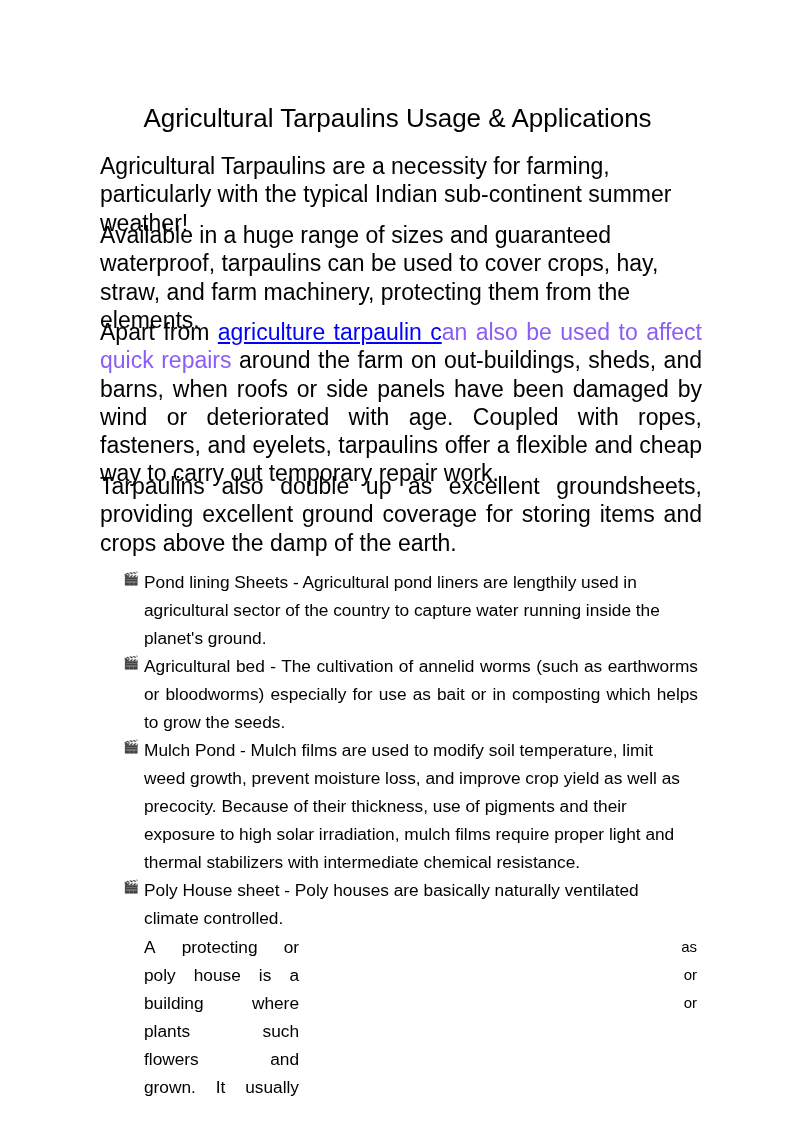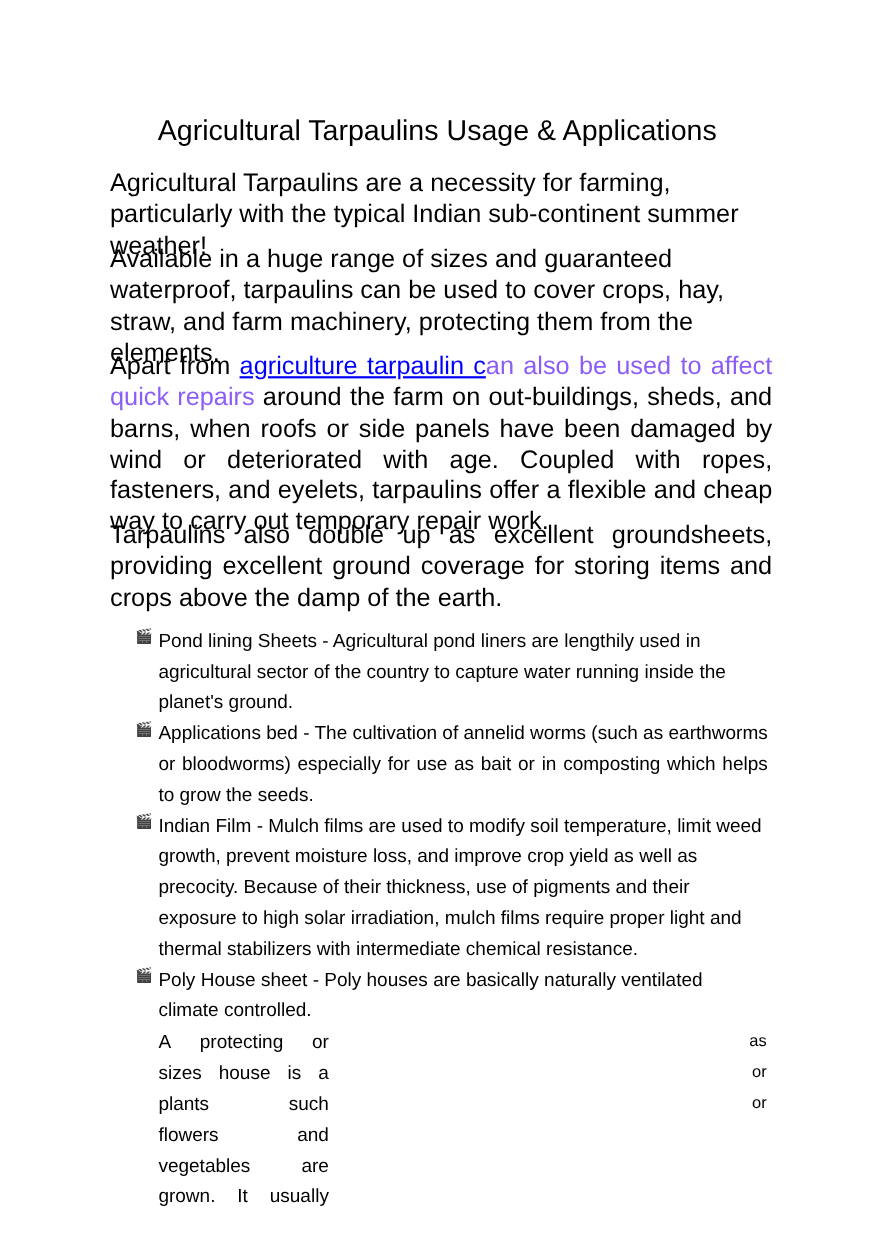--- a/index.html
+++ b/index.html
@@ -36,55 +36,55 @@
 
   <div class="p justify" style="top:472px;">Tarpaulins also double up as excellent groundsheets, providing excellent ground coverage for storing items and crops above the damp of the earth.</div>
 
   <ul class="list">
     <li class="li">
       <span class="bullet">🎬</span>
       <span class="term">Pond lining Sheets</span><span> - Agricultural pond liners are lengthily used in agricultural sector of the country to capture water running inside the planet's ground.</span>
     </li>
     <li class="li justify">
       <span class="bullet">🎬</span>
-      <span class="term">Applications bed</span><span> - The cultivation of annelid worms (such as earthworms or bloodworms) especially for use as bait or in composting which helps to grow the seeds.</span>
+      <span class="term">Agricultural bed</span><span> - The cultivation of annelid worms (such as earthworms or bloodworms) especially for use as bait or in composting which helps to grow the seeds.</span>
     </li>
     <li class="li">
       <span class="bullet">🎬</span>
-      <span class="term">Indian Film</span><span> - Mulch films are used to modify soil temperature, limit weed growth, prevent moisture loss, and improve crop yield as well as precocity. Because of their thickness, use of pigments and their exposure to high solar irradiation, mulch films require proper light and thermal stabilizers with intermediate chemical resistance.</span>
+      <span class="term">Mulch Pond</span><span> - Mulch films are used to modify soil temperature, limit weed growth, prevent moisture loss, and improve crop yield as well as precocity. Because of their thickness, use of pigments and their exposure to high solar irradiation, mulch films require proper light and thermal stabilizers with intermediate chemical resistance.</span>
     </li>
     <li class="li">
       <span class="bullet">🎬</span>
       <span class="term">Poly House sheet</span><span> - Poly houses are basically naturally ventilated climate controlled.</span>
     </li>
   </ul>
 
   <div class="wrap-left">
     <div class="wl">
         <span>A</span>
         <span>protecting</span>
         <span>or</span>
       </div>
     <div class="wl">
-        <span>sizes</span>
+        <span>poly</span>
         <span>house</span>
         <span>is</span>
         <span>a</span>
+      </div>
+    <div class="wl">
+        <span>building</span>
+        <span>where</span>
       </div>
     <div class="wl">
         <span>plants</span>
         <span>such</span>
       </div>
     <div class="wl">
         <span>flowers</span>
         <span>and</span>
-      </div>
-    <div class="wl">
-        <span>vegetables</span>
-        <span>are</span>
       </div>
     <div class="wl">
         <span>grown.</span>
         <span>It</span>
         <span>usually</span>
       </div>
   </div>
 
   <div class="wrap-right">
     <div>as</div>

